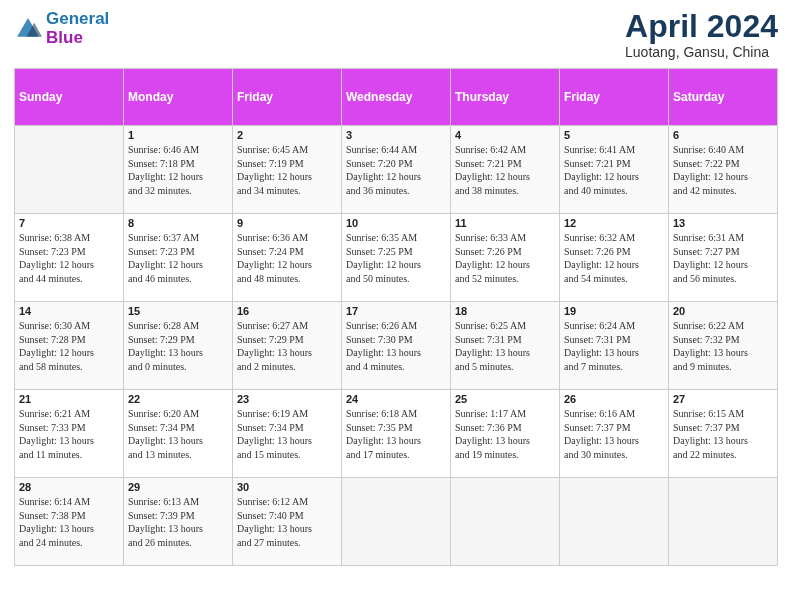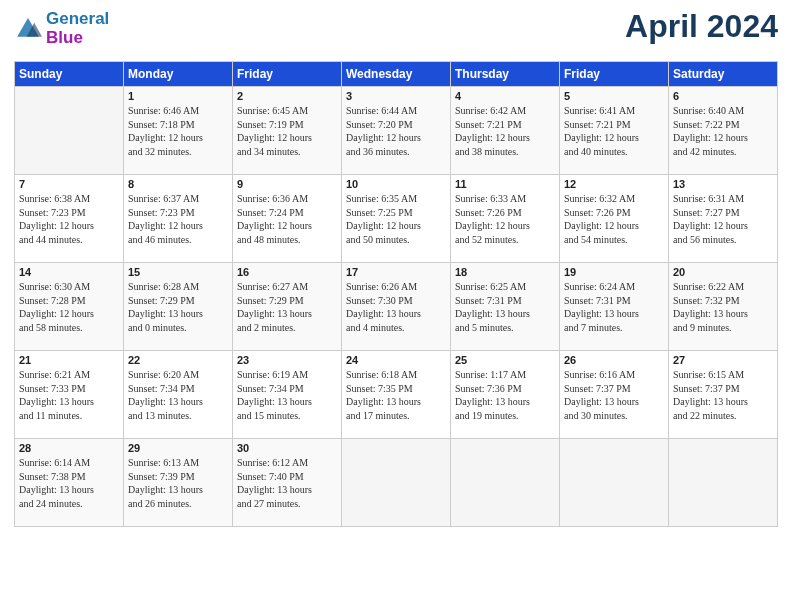--- a/index.html
+++ b/index.html
@@ -11,21 +11,21 @@
       overflow: hidden;
     }
     .container {
       width: 792px;
       padding: 10px 14px 10px 14px;
     }
     .header-row {
       display: flex;
       justify-content: space-between;
       align-items: flex-start;
-      margin-bottom: 14px;
+      margin-bottom: 8px;
     }
     .logo {
       display: flex;
       align-items: center;
       gap: 4px;
     }
     .logo-icon {
       width: 28px;
       height: 28px;
     }
@@ -42,25 +42,25 @@
       font-size: 14px;
       color: #333;
       margin-top: 2px;
     }
     table {
       width: 100%;
       border-collapse: collapse;
       table-layout: fixed;
     }
     thead tr th {
-      background-color: #1d4ed8;
+      background-color: #d946ef;
       color: #fff;
       font-size: 12px;
       font-weight: bold;
-      padding: 5px 4px;
+      padding: 21px 4px;
       text-align: left;
       border: 1px solid #ccc;
     }
     tbody tr td {
       vertical-align: top;
       border: 1px solid #ccc;
       padding: 3px 4px;
       font-size: 9.5px;
       color: #222;
       height: 88px;
@@ -100,20 +100,21 @@
       </svg>
       <div>
         <div style="font-size:17px;font-weight:bold;color:#1a3a5c;line-height:1.1;">
           <span style="color:#2176ae;">General</span><br>
           <span style="color:#a21caf;">Blue</span>
         </div>
       </div>
     </div>
     <div class="title-block">
       <div class="month-title">April 2024</div>
+      <div class="location-title">Luotang, Gansu, China</div>
     </div>
   </div>
 
   <table>
     <thead>
       <tr>
         <th>Sunday</th>
         <th>Monday</th>
         <th>Friday</th>
         <th>Wednesday</th>

